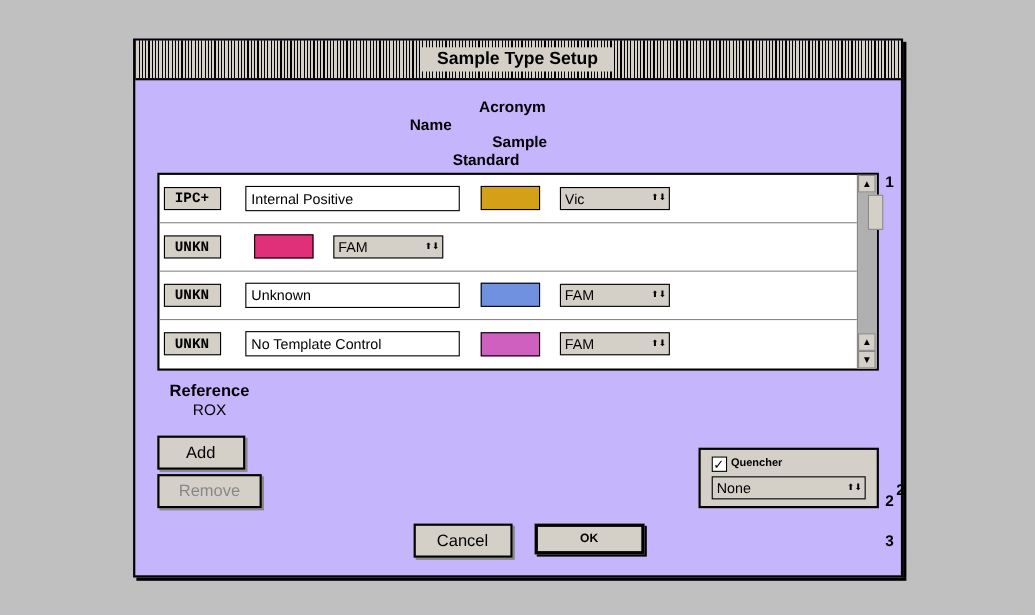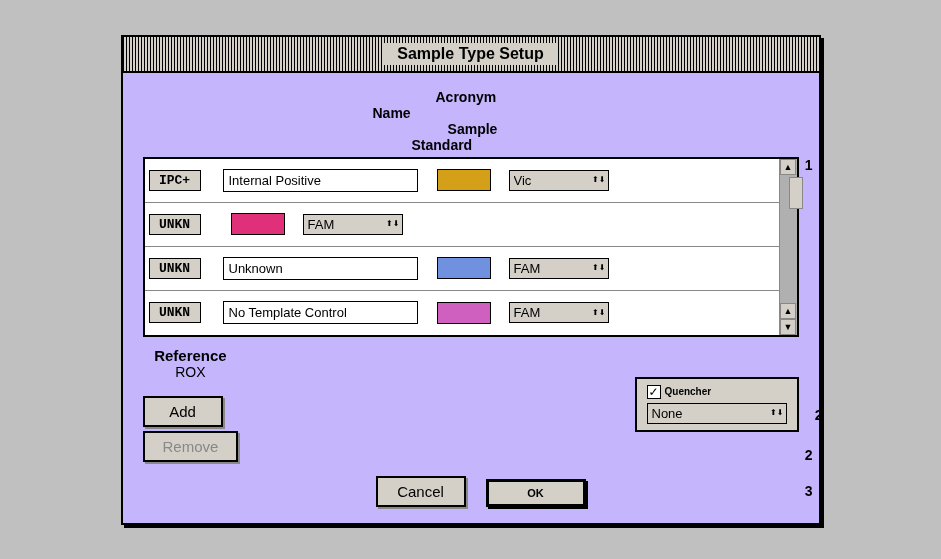--- a/index.html
+++ b/index.html
@@ -233,21 +233,21 @@
 
     .btn-ok {
       border: 3px solid #000;
       box-shadow: 2px 2px 0 #000;
       min-width: 100px;
       font-weight: bold;
     }
 
     .buttons-row {
       display: flex;
-      align-items: flex-end;
+      align-items: flex-start;
       justify-content: center;
       gap: 20px;
       margin-top: 14px;
     }
   </style>
 </head>
 <body>
 
 <div class="dialog">
 
@@ -344,21 +344,21 @@
       <div class="scrollbar" style="display:flex;flex-direction:column;width:18px;background:#b0b0b0;border-left:1px solid #888;">
         <div style="width:16px;height:16px;background:#d4d0c8;border:1px solid #888;display:flex;align-items:center;justify-content:center;font-size:9px;cursor:pointer;">▲</div>
         <div style="flex:1;background:repeating-linear-gradient(45deg,#ccc,#ccc 2px,#b8b8b8 2px,#b8b8b8 4px);position:relative;">
           <div style="width:14px;height:32px;background:#d4d0c8;border:1px solid #888;margin:0 auto;position:absolute;top:2px;left:1px;"></div>
         </div>
         <div style="width:16px;height:16px;background:#d4d0c8;border:1px solid #888;display:flex;align-items:center;justify-content:center;font-size:9px;cursor:pointer;">▲</div>
         <div style="width:16px;height:16px;background:#d4d0c8;border:1px solid #888;display:flex;align-items:center;justify-content:center;font-size:9px;cursor:pointer;">▼</div>
       </div>
     </div>
 
-    <div style="display:flex; align-items:center; justify-content:space-between; margin-top:6px;">
+    <div style="display:flex; align-items:flex-end; justify-content:space-between; margin-top:6px;">
 
       <div style="display:flex; flex-direction:column; gap:6px;">
         <div style="text-align:center;">
           <div style="font-weight:bold;font-size:15px;font-family:Arial,sans-serif;">Reference</div>
           <div style="font-size:14px;font-family:Arial,sans-serif;">ROX</div>
         </div>
         <div style="margin-top:10px;">
           <button class="btn btn-add">Add</button>
           <button class="btn btn-remove">Remove</button>
         </div>

